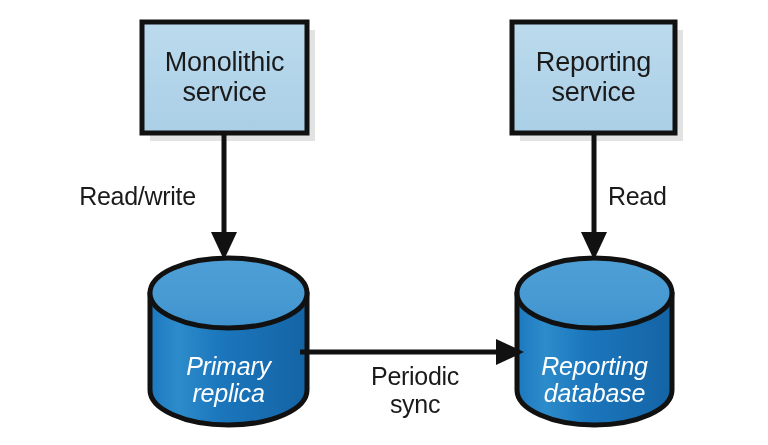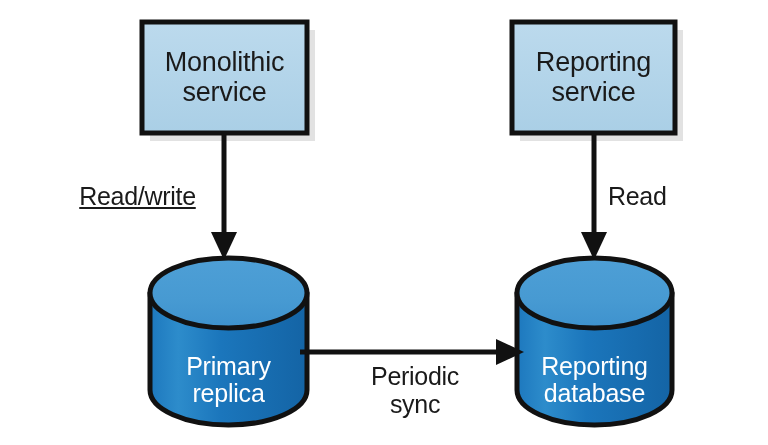--- a/index.html
+++ b/index.html
@@ -38,20 +38,21 @@
   }
   .box-label {
     font-size: 27px;
     color: #1a1a1a;
     letter-spacing: -0.2px;
   }
   .cyl-label {
     font-size: 25px;
     color: #ffffff;
     letter-spacing: -0.2px;
+    font-style: italic;
   }
   .edge-label {
     position: absolute;
     text-align: center;
     font-size: 25px;
     color: #1a1a1a;
     line-height: 1.12;
     letter-spacing: -0.3px;
     pointer-events: none;
     white-space: nowrap;
@@ -135,21 +136,21 @@
   <div class="node-label cyl-label" style="left:150px; top:335px; width:157px; height:90px;">
     <span class="lbl-line">Primary</span>
     <span class="lbl-line">replica</span>
   </div>
 
   <div class="node-label cyl-label" style="left:517px; top:335px; width:155px; height:90px;">
     <span class="lbl-line">Reporting</span>
     <span class="lbl-line">database</span>
   </div>
 
-  <div class="edge-label" style="left:60px; top:182px; width:155px;text-decoration:underline;">
+  <div class="edge-label" style="left:60px; top:182px; width:155px;">
     <span class="lbl-line">Read/write</span>
   </div>
 
   <div class="edge-label" style="left:608px; top:182px; width:110px; text-align:left;">
     <span class="lbl-line">Read</span>
   </div>
 
   <div class="edge-label stacked" style="left:340px; top:362px; width:150px;">
     <span class="lbl-line">Periodic</span>
     <span class="lbl-line">sync</span>

